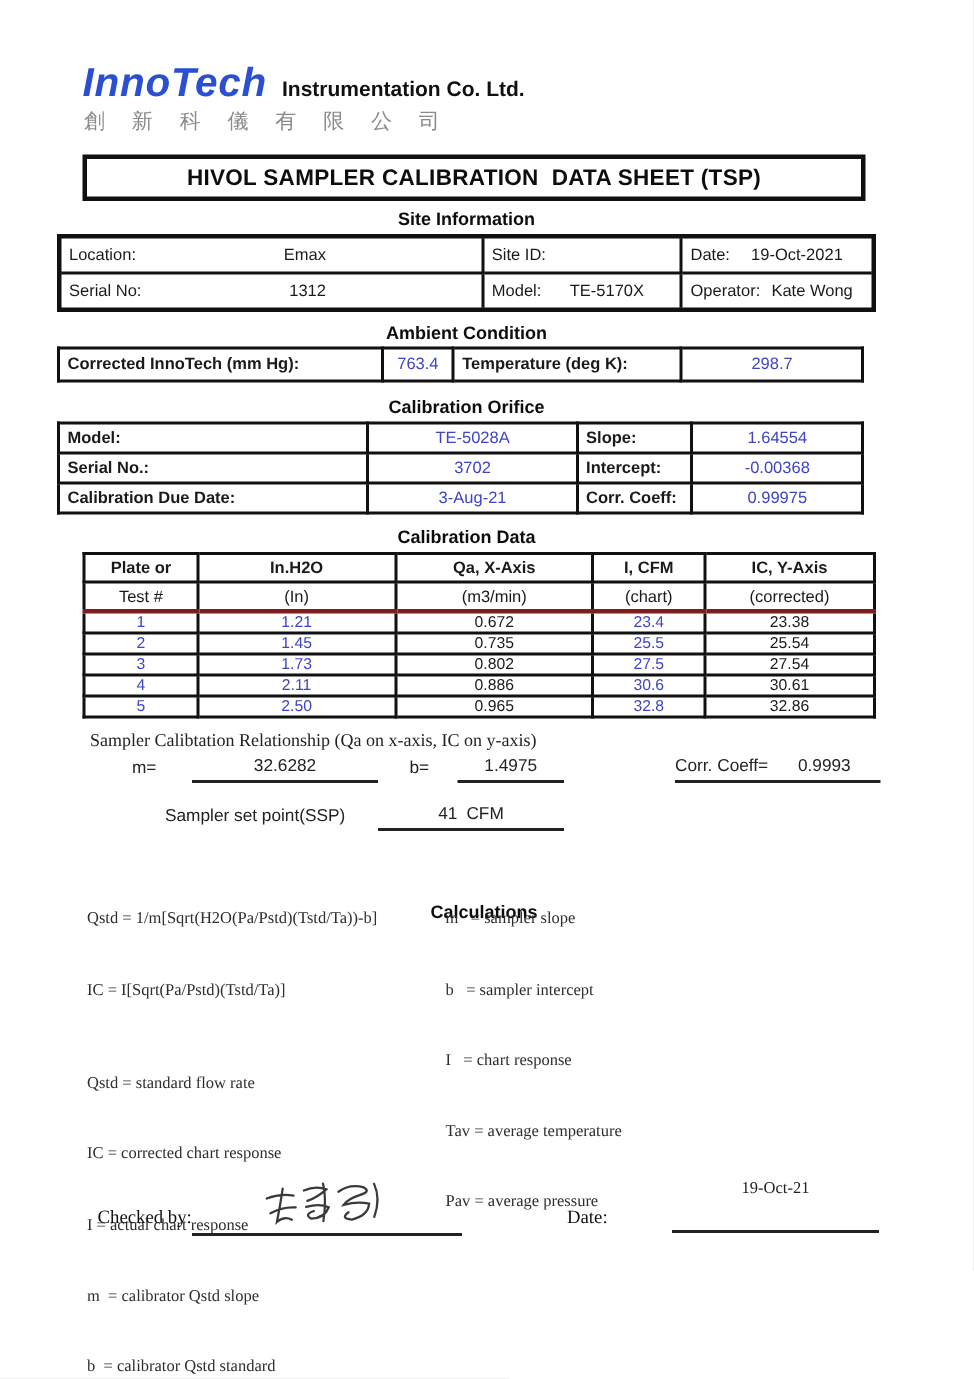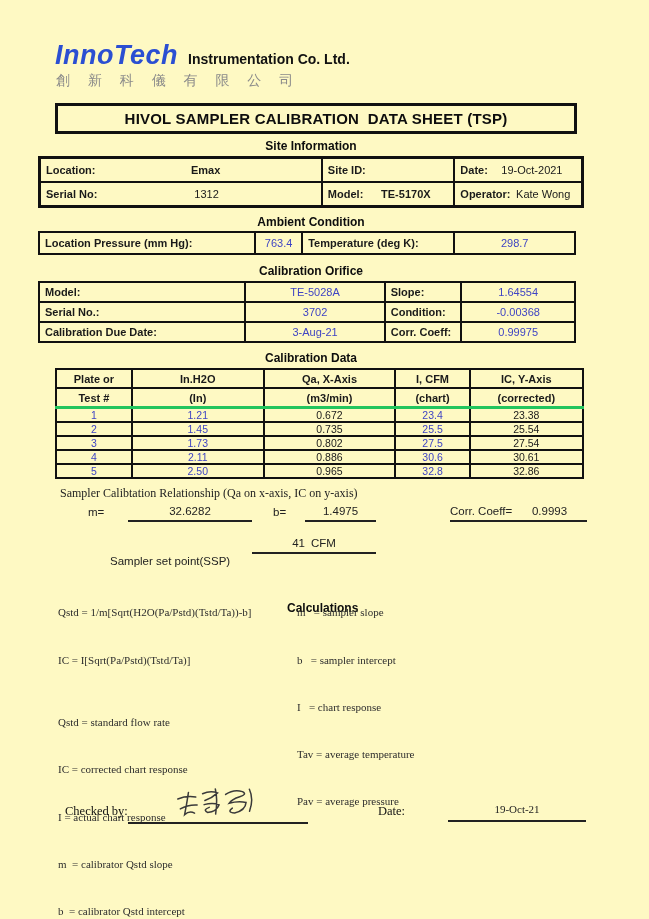--- a/index.html
+++ b/index.html
@@ -1,85 +1,85 @@
 <!DOCTYPE html>
 <html><head>
 <meta charset="utf-8">
 <style>
   html,body{margin:0;padding:0;background:#e8e8e8;}
   .page{
-    position:relative;width:649px;height:919px;background:#fef9c3;
+    position:relative;width:649px;height:919px;background:#ffffff;
     font-family:"Liberation Sans",sans-serif;color:#1a1a1a;overflow:hidden;
     margin:0 auto;
   }
   
   .logo{position:absolute;left:55px;top:40px;font-size:27px;font-weight:bold;font-style:italic;color:#2b4fd2;letter-spacing:.5px;}
   .company{position:absolute;left:188px;top:51px;font-size:14px;font-weight:bold;color:#111;}
   .company-cn{position:absolute;left:56px;top:72px;font-size:14px;color:#8a8a8a;letter-spacing:7px;}
   .title-box{
     position:absolute;left:55px;top:103px;width:516px;height:25px;border:3px solid #111;
     display:flex;align-items:center;justify-content:center;
     font-size:15px;font-weight:bold;white-space:pre;letter-spacing:.2px;color:#0d0d0d;
   }
   .sec-h{position:absolute;left:0;width:622px;text-align:center;font-weight:bold;font-size:12px;color:#0d0d0d;}
   .h-site{top:139px;} .h-amb{top:215px;} .h-ori{top:264px;} .h-cal{top:351px;}
 
   table{border-collapse:collapse;table-layout:fixed;}
   td{vertical-align:middle;overflow:hidden;}
   .blue{color:#3f44c4;}
-  .bold{font-weight:bold;}
+  .bold{font-weight:normal;}
 
   .site-table{position:absolute;left:38px;top:156px;width:546px;border:3px solid #111;}
   .site-table td{border:2px solid #111;height:22px;font-size:11px;padding:0 5px;}
   .cellflex{display:flex;align-items:center;}
-  .cellflex .lbl{flex:0 0 auto;font-weight:bold;}
+  .cellflex .lbl{flex:0 0 auto;font-weight:normal;}
   .cellflex .val{flex:1;text-align:center;}
 
   .amb-table{position:absolute;left:38px;top:231px;width:538px;border:2px solid #111;}
   .amb-table td{border:2px solid #111;height:20px;font-size:11px;padding:0 5px;}
   .amb-table td.lblc{font-weight:bold;}
   .amb-table td.valc{text-align:center;}
 
   .ori-table{position:absolute;left:38px;top:281px;width:538px;border:2px solid #111;}
   .ori-table td{border:2px solid #111;height:18px;font-size:11px;padding:0 5px;}
   .ori-table td.lblc{font-weight:bold;}
   .ori-table td.valc{text-align:center;}
 
   .cal-table{position:absolute;left:55px;top:368px;width:529px;border:2px solid #111;}
   .cal-table td{border:2px solid #111;text-align:center;font-size:11px;padding:0 12px;}
   .cal-table tr.h1 td{height:17px;font-weight:bold;}
-  .cal-table tr.h2 td{height:17px;font-weight:bold;border-bottom:3px solid #22c55e;}
+  .cal-table tr.h2 td{height:17px;font-weight:normal;border-bottom:3px solid #7f1d1d;}
   .cal-table tr.dr td{height:12px;font-size:10.5px;}
 
   .serif{font-family:"Liberation Serif",serif;}
   .rel-title{position:absolute;left:60px;top:486px;font-size:12px;color:#222;}
   .rlbl{position:absolute;font-size:11.5px;color:#222;}
   .rline{
     position:absolute;height:20px;border-bottom:2px solid #222;
     display:flex;align-items:flex-end;justify-content:center;
     font-size:11.5px;color:#222;padding-bottom:3px;box-sizing:border-box;
   }
   .lbl-m{left:88px;top:506px;} .line-m{left:128px;top:502px;width:124px;}
   .lbl-b{left:273px;top:506px;} .line-b{left:305px;top:502px;width:71px;}
   .line-corr{left:450px;top:502px;width:137px;justify-content:flex-start;}
   .line-corr .cl{flex:0 0 auto;} .line-corr .cv{flex:1;text-align:center;}
-  .lbl-ssp{left:110px;top:538px;margin-top:17px;} .line-ssp{left:252px;top:534px;width:124px;gap:6px;}
+  .lbl-ssp{left:110px;top:538px;} .line-ssp{left:252px;top:534px;width:124px;gap:6px;}
 
   .calc-h{position:absolute;left:287px;top:556px;font-weight:bold;font-size:12px;color:#0d0d0d;margin-top:45px;}
   .calc-col{position:absolute;top:574px;font-size:11px;line-height:15.7px;color:#2e2e2e;white-space:pre;}
   .calc-left{left:58px;} .calc-right{left:297px;}
   .calc-col div.gap{margin-bottom:15.7px;}
 
   .foot-lbl{position:absolute;font-size:12.5px;color:#111;}
   .fl-checked{left:65px;top:804px;} .fl-date{left:378px;top:804px;}
   .sig-line{position:absolute;left:128px;top:782px;width:180px;height:40px;border-bottom:2px solid #222;}
   .sig-svg{position:absolute;left:42px;bottom:1px;transform:rotate(-3deg);}
   .date-line{
     position:absolute;left:448px;top:794px;width:138px;height:28px;border-bottom:2px solid #222;
-    display:flex;align-items:flex-end;justify-content:center;font-size:11px;color:#222;padding-bottom:5px;box-sizing:border-box;
+    display:flex;align-items:flex-end;justify-content:center;font-size:11px;color:#222;padding-bottom:22px;box-sizing:border-box;
   }
 </style>
 </head>
 <body>
 
 <div class="page">
 
   <div class="logo">InnoTech</div>
   <div class="company">Instrumentation Co. Ltd.</div>
   <div class="company-cn">創 新 科 儀 有 限 公 司</div>
@@ -142,21 +142,21 @@
   <div class="sec-h h-amb">Ambient Condition</div>
   <table class="amb-table">
     <colgroup>
         <col style="width:40.3%">
         <col style="width:8.8%">
         <col style="width:28.4%">
         <col style="width:22.5%">
       </colgroup>
     <tbody>
         <tr>
-      <td class="lblc">Location Pressure (mm Hg):</td>
+      <td class="lblc">Corrected InnoTech (mm Hg):</td>
       <td class="valc blue">763.4</td>
       <td class="lblc">Temperature (deg K):</td>
       <td class="valc blue">298.7</td>
     </tr>
   </tbody>
     </table>
 
   <div class="sec-h h-ori">Calibration Orifice</div>
   <table class="ori-table">
     <colgroup>
@@ -168,21 +168,21 @@
     <tbody>
         <tr>
       <td class="lblc">Model:</td>
       <td class="valc blue">TE-5028A</td>
       <td class="lblc">Slope:</td>
       <td class="valc blue">1.64554</td>
     </tr>
     <tr>
       <td class="lblc">Serial No.:</td>
       <td class="valc blue">3702</td>
-      <td class="lblc">Condition:</td>
+      <td class="lblc">Intercept:</td>
       <td class="valc blue">-0.00368</td>
     </tr>
     <tr>
       <td class="lblc">Calibration Due Date:</td>
       <td class="valc blue">3-Aug-21</td>
       <td class="lblc">Corr. Coeff:</td>
       <td class="valc blue">0.99975</td>
     </tr>
   </tbody>
     </table>
@@ -269,21 +269,21 @@
   </div>
 
   <div class="calc-h">Calculations</div>
   <div class="calc-col calc-left serif">
     <div>Qstd = 1/m[Sqrt(H2O(Pa/Pstd)(Tstd/Ta))-b]</div>
     <div class="gap">IC = I[Sqrt(Pa/Pstd)(Tstd/Ta)]</div>
     <div>Qstd = standard flow rate</div>
     <div>IC = corrected chart response</div>
     <div>I = actual chart response</div>
     <div>m  = calibrator Qstd slope</div>
-    <div>b  = calibrator Qstd intercept</div>
+    <div>b  = calibrator Qstd standard</div>
     
     
     
     
     
     
   </div>
   <div class="calc-col calc-right serif">
     <div>m   = sampler slope</div>
     <div>b   = sampler intercept</div>

